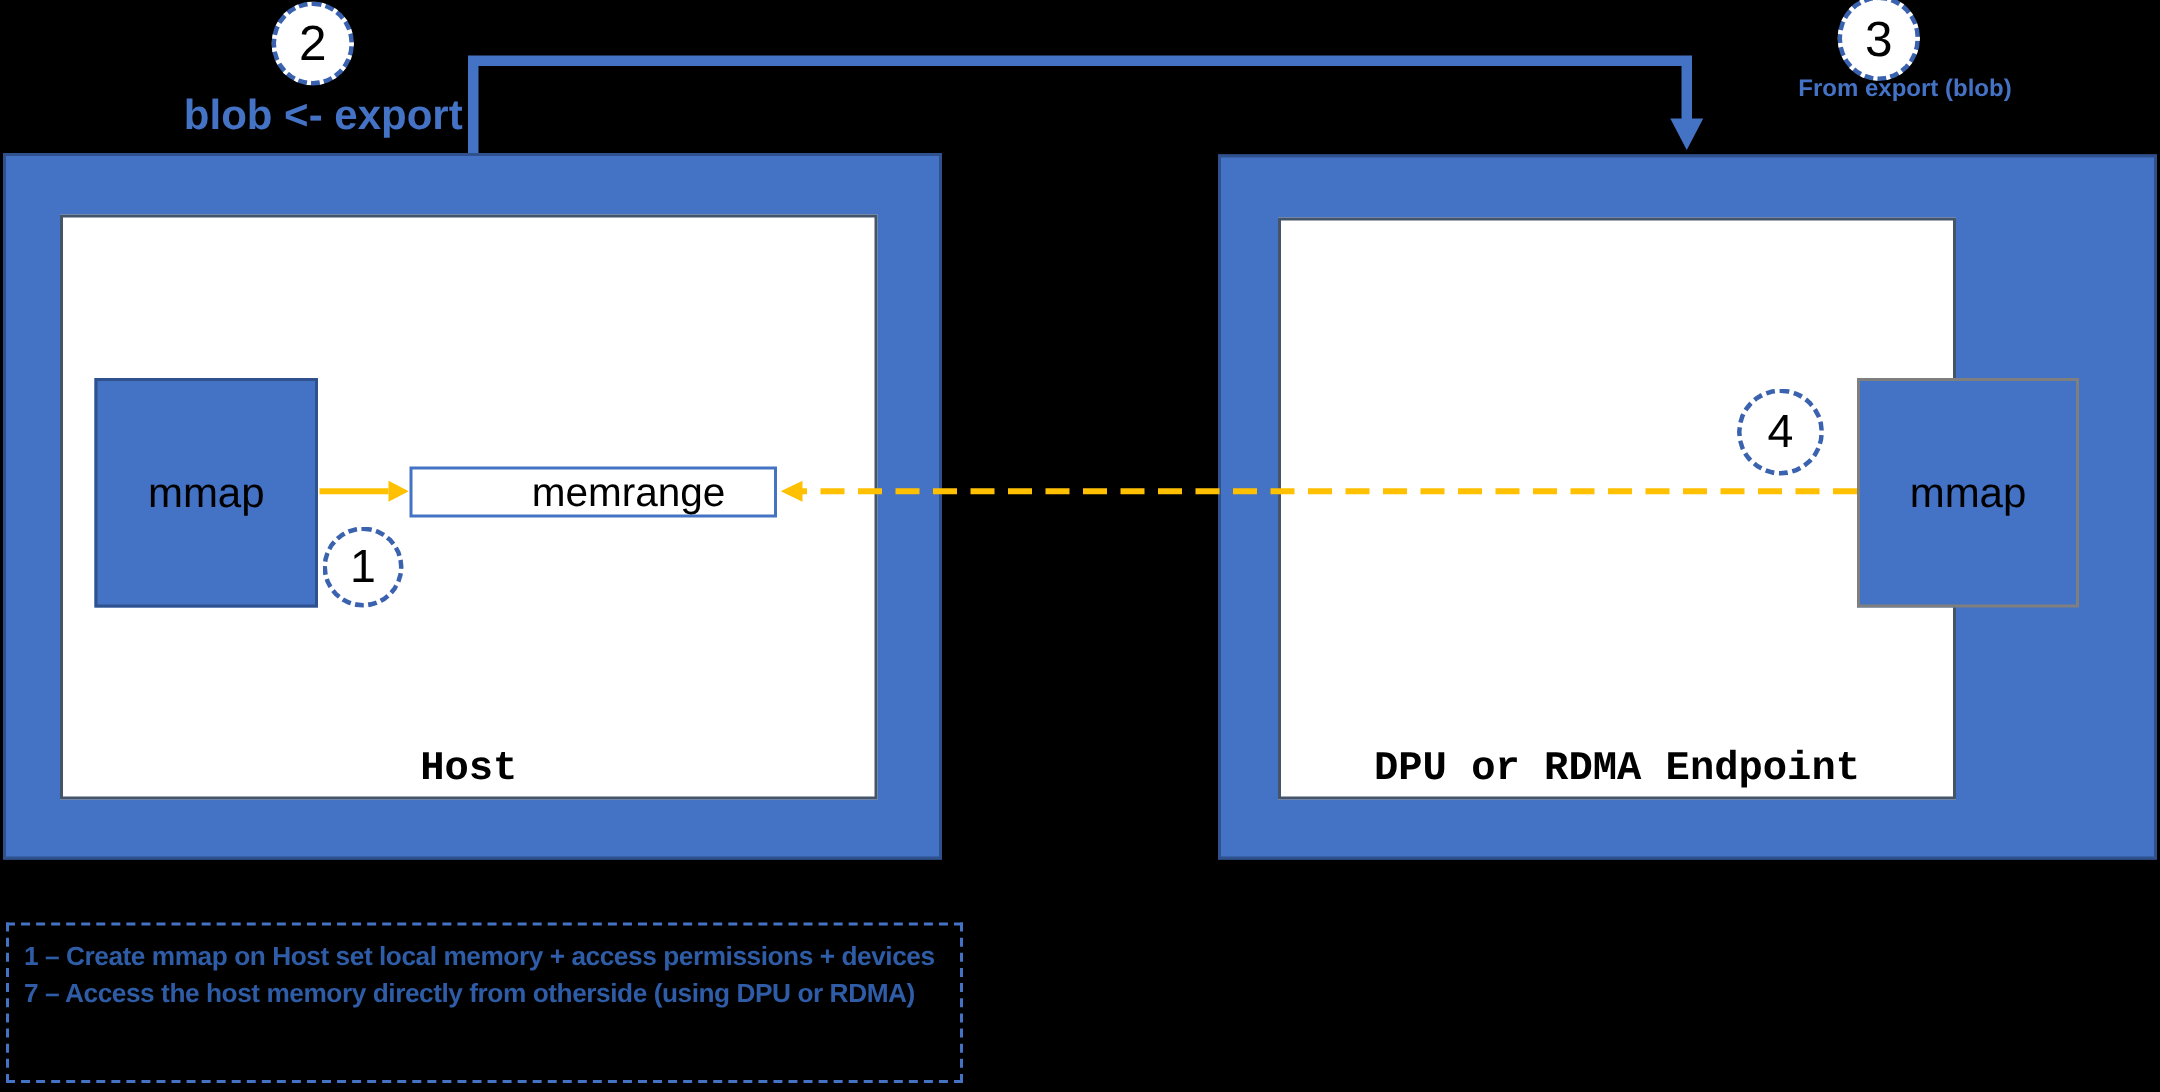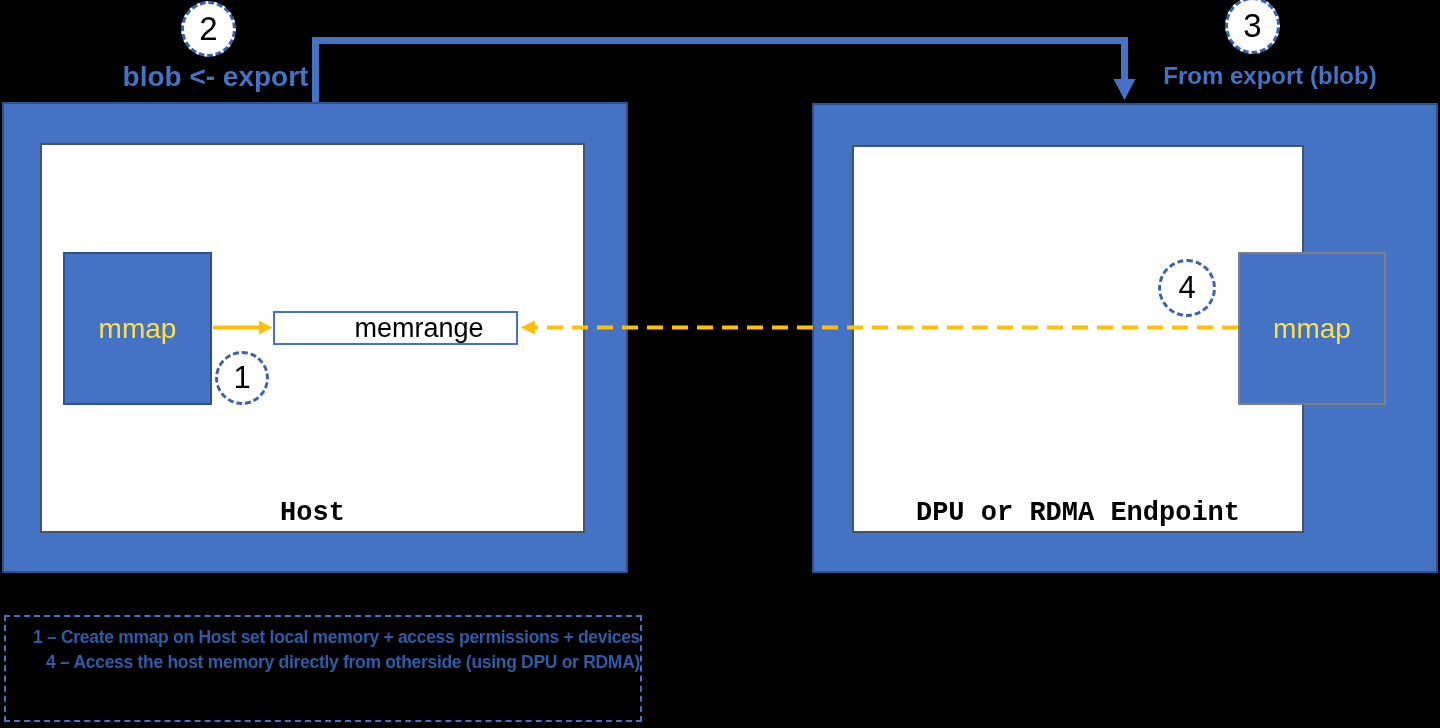--- a/index.html
+++ b/index.html
@@ -13,21 +13,21 @@
   
   .panel{background:#4472C4;border:2px solid #2F528F;z-index:1;}
   .panel-inner{background:#ffffff;border:2px solid #44546A;z-index:2;}
   .panel-title{
     position:absolute;left:0;right:0;bottom:3px;text-align:center;
     font-weight:bold;font-size:27px;color:#000;z-index:3;font-family:Liberation Mono, monospace;
   }
 
   
   .mmap-box{
-    background:#4472C4;color:#fde047;font-size:28px;
+    background:#4472C4;color:#000000;font-size:28px;
     display:flex;align-items:center;justify-content:center;z-index:4;
   }
   .mmap-host{border:2px solid #2F528F;}
   .mmap-dpu{border:2px solid #7F7F7F;}
   .memrange-box{
     background:#fff;border:2px solid #4472C4;color:#000;font-size:27px;
     display:flex;align-items:center;justify-content:center;z-index:4;padding-left:47px;
   }
 
   
@@ -99,26 +99,26 @@
 </svg>
 
 <div class="abs step-circle filled" style="left:181px;top:1px;width:55px;height:56px;font-size:33px;">
   <span>2</span>
 </div>
 <div class="abs flow-label" style="left:118px;top:61px;width:195px;font-size:28px;">blob &lt;- export</div>
 
 <div class="abs step-circle filled" style="left:1225px;top:-3px;width:55px;height:57px;font-size:33px;">
   <span>3</span>
 </div>
-<div class="abs flow-label" style="left:1140px;top:62px;width:260px;font-size:24px;">From export (blob)</div>
+<div class="abs flow-label" style="left:1140px;top:51px;width:260px;font-size:16px;">From export (blob)</div>
 
 <div class="abs step-circle" style="left:215px;top:351px;width:54px;height:54px;">
   <span>1</span>
 </div>
 
 <div class="abs step-circle" style="left:1158px;top:259px;width:58px;height:58px;">
   <span>4</span>
 </div>
 
-<div class="abs legend-box" style="left:4px;top:615px;width:638px;height:107px;text-align:right;">
+<div class="abs legend-box" style="left:4px;top:615px;width:638px;height:107px;">
   <div class="legend-line">1 – Create mmap on Host set local memory + access permissions + devices</div>
-  <div class="legend-line">4 – Access the host memory directly from otherside (using DPU or RDMA)</div>
+  <div class="legend-line">7 – Access the host memory directly from otherside (using DPU or RDMA)</div>
 </div>
 
 </body></html>

